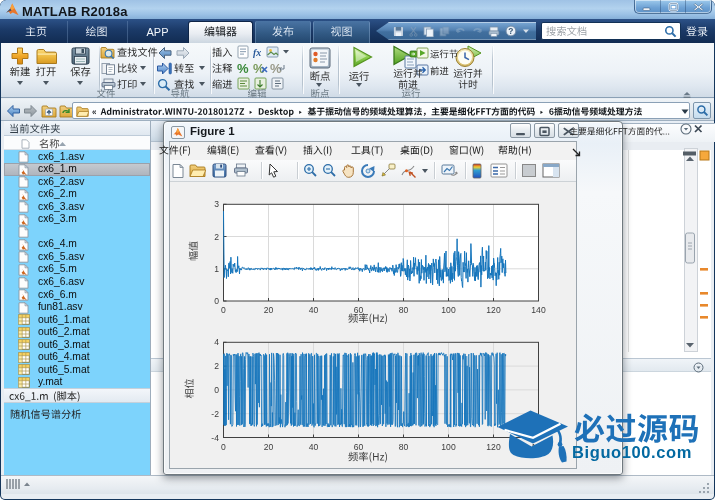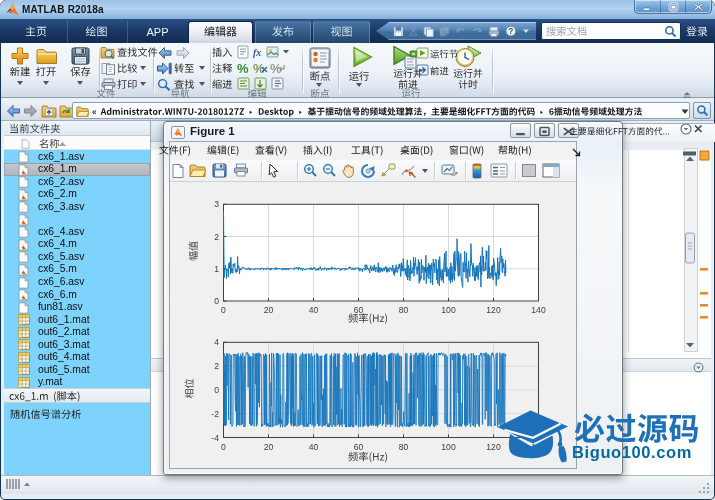--- a/index.html
+++ b/index.html
@@ -1,21 +1,21 @@
 <!DOCTYPE html>
 <html><head><meta charset="utf-8">
 <style>
 *{margin:0;padding:0;box-sizing:border-box}
 html,body{width:715px;height:500px;background:#fff;overflow:hidden}
 body{font-family:"Liberation Sans",sans-serif}
 #app{position:absolute;left:0;top:0;width:715px;height:500px;border-radius:6px 6px 5px 5px;overflow:hidden;background:#e8edf2;box-shadow:inset 0 0 0 1px #14365c}
 .abs{position:absolute}
 
 #titlebar{left:0;top:0;width:715px;height:19px;background:linear-gradient(180deg,#9fc2e5 0%,#b2d2ee 45%,#9cc2e6 75%,#86b0d9 100%);border-radius:6px 6px 0 0}
-#title-text{left:22px;top:3.5px;font-size:10px;font-weight:bold;color:#12161b;letter-spacing:.2px}
+#title-text{left:22px;top:3.5px;font-size:13px;font-weight:bold;color:#12161b;letter-spacing:.2px}
 #capbtns{left:634px;top:0;width:78px;height:14px;background:linear-gradient(180deg,#9ecaec,#6da1d4 60%,#5e93c8);border:1px solid rgba(20,50,90,.55);border-top:none;border-radius:0 0 5px 5px;box-shadow:inset 0 0 0 1px rgba(255,255,255,.5);display:flex}
 #capbtns .cb{flex:1;position:relative;color:#f2f6fa;font-size:9px;line-height:13px;text-align:center}
 #capbtns .cb+.cb{border-left:1px solid rgba(20,50,90,.35)}
 
 #tabstrip{left:0;top:19px;width:715px;height:24px;background:linear-gradient(180deg,#2c5187 0%,#1b3a68 45%,#122c52 100%)}
 .tab{position:absolute;top:2px;height:22px;line-height:22px;text-align:center;font-size:11px;color:#e9eff7}
 .tab.sep{border-left:1px solid rgba(130,160,200,.35)}
 #tab-sel{position:absolute;top:2px;height:22px;background:linear-gradient(180deg,#fdfeff 0%,#e9edf2 55%,#ccd6e0 100%);border-radius:3px 3px 0 0;border:1px solid #0e2547;border-bottom:none}
 .tabctx{position:absolute;top:2px;height:22px;background:linear-gradient(180deg,#4a74a4 0%,#305882 60%,#24476e 100%);border-radius:2px 2px 0 0;border-left:1px solid rgba(150,180,215,.4);border-right:1px solid rgba(150,180,215,.4)}
 #qat{position:absolute;left:376px;top:3px;width:160px;height:18px;background:linear-gradient(180deg,#7aa8d6 0%,#5482b2 45%,#416f9e 55%,#3a6897 100%);clip-path:polygon(13px 0,100% 0,100% 100%,13px 100%,0 50%);box-shadow:inset 0 -1px 0 rgba(255,255,255,.3),inset 0 1px 0 rgba(255,255,255,.45);display:flex;align-items:center;padding:0 6px 0 17px;gap:5px}
@@ -394,22 +394,22 @@
       </div>
       <div class="frow" style="top:54.6px">
         <span class="nm">cx6_2.asv</span>
       </div>
       <div class="frow" style="top:67.2px">
         <span class="nm">cx6_2.m</span>
       </div>
       <div class="frow" style="top:79.7px">
         <span class="nm">cx6_3.asv</span>
       </div>
-      <div class="frow" style="top:104.8px">
-        <span class="nm">cx6_4.asv</span>
+      <div class="frow" style="top:92.2px">
+        <span class="nm">cx6_3.m</span>
       </div>
       <div class="frow" style="top:117.4px">
         <span class="nm">cx6_4.m</span>
       </div>
       <div class="frow" style="top:129.9px">
         <span class="nm">cx6_5.asv</span>
       </div>
       <div class="frow" style="top:142.4px">
         <span class="nm">cx6_5.m</span>
       </div>

